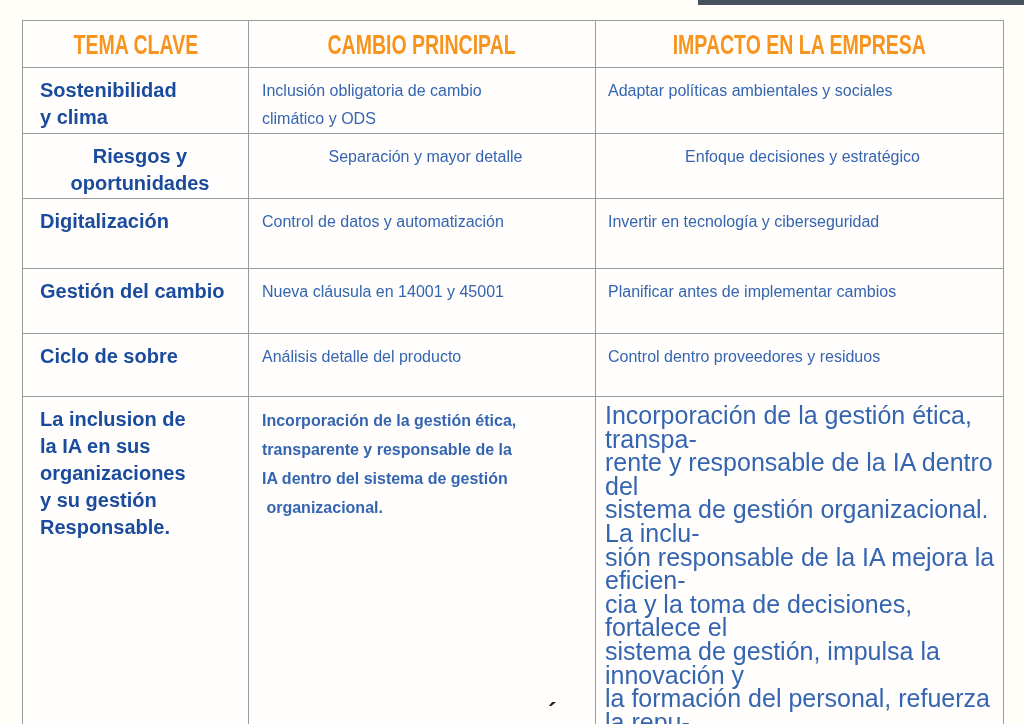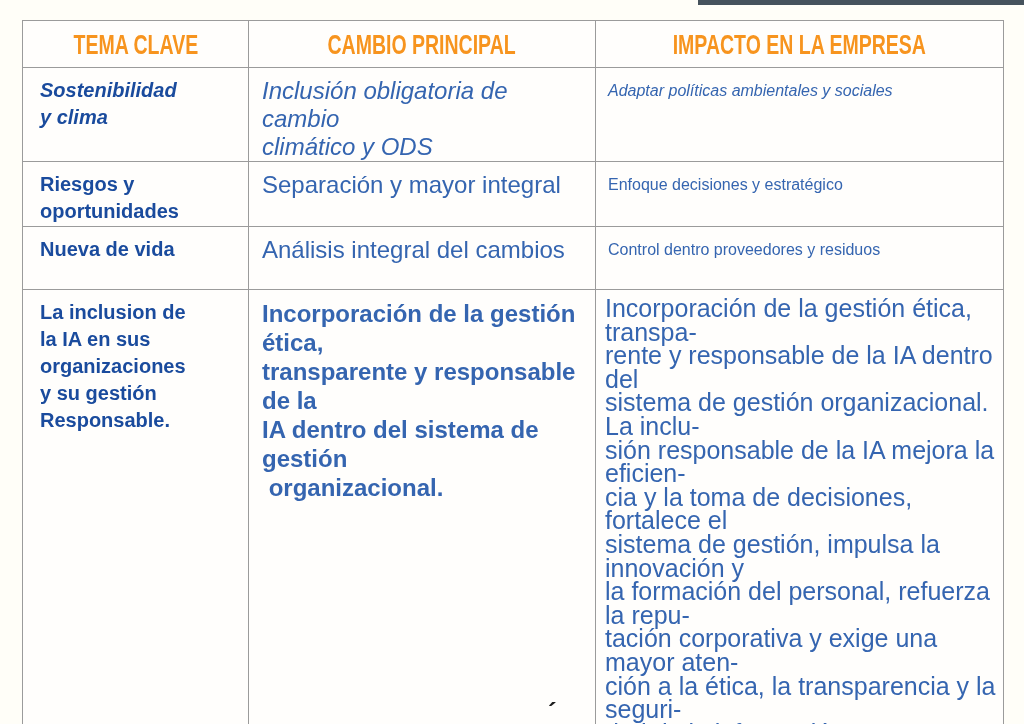--- a/index.html
+++ b/index.html
@@ -61,33 +61,33 @@
   }
   td.tema {
     color: #1a4b9d;
     font-weight: bold;
     font-size: 20px;
     line-height: 27px;
     padding: 9px 8px 0 17px;
   }
   td.cambio {
     color: #3565b0;
-    font-size: 24px;
+    font-size: 16px;
     line-height: 28px;
     padding: 9px 6px 0 13px;
   }
   td.impacto {
     color: #3565b0;
     font-size: 16px;
     line-height: 28px;
     padding: 9px 6px 0 12px;
   }
-  tr.r1 { height: 65px; font-style: italic; }
+  tr.r1 { height: 65px; }
   tr.r2 { height: 63px; }
-  tr.r3 { height: 65px; }
+  tr.r3 { height: 65px; text-align: center; }
   tr.r4 { height: 70px; }
   tr.r5 { height: 65px; }
   tr.r6 { height: 63px; }
   tr.r7 { height: 242px; }
   tr.r7 td.impacto {
     font-size: 25px;
     line-height: 23.6px;
     padding: 7px 4px 0 9px;
   }
   tr.r7 td.cambio { line-height: 29px; font-weight: bold; }
@@ -124,26 +124,36 @@
       <tr class="r1">
         <td class="tema">Sostenibilidad
 y clima</td>
         <td class="cambio">Inclusión obligatoria de cambio
 climático y ODS</td>
         <td class="impacto">Adaptar políticas ambientales y sociales</td>
       </tr>
       <tr class="r3">
         <td class="tema">Riesgos y
 oportunidades</td>
-        <td class="cambio">Separación y mayor integral</td>
+        <td class="cambio">Separación y mayor detalle</td>
         <td class="impacto">Enfoque decisiones y estratégico</td>
       </tr>
+      <tr class="r4">
+        <td class="tema">Digitalización</td>
+        <td class="cambio">Control de datos y automatización</td>
+        <td class="impacto">Invertir en tecnología y ciberseguridad</td>
+      </tr>
+      <tr class="r5">
+        <td class="tema">Gestión del cambio</td>
+        <td class="cambio">Nueva cláusula en 14001 y 45001</td>
+        <td class="impacto">Planificar antes de implementar cambios</td>
+      </tr>
       <tr class="r6">
-        <td class="tema">Nueva de vida</td>
-        <td class="cambio">Análisis integral del cambios</td>
+        <td class="tema">Ciclo de sobre</td>
+        <td class="cambio">Análisis detalle del producto</td>
         <td class="impacto">Control dentro proveedores y residuos</td>
       </tr>
       <tr class="r7">
         <td class="tema">La inclusion de
 la IA en sus
 organizaciones
 y su gestión
 Responsable.</td>
         <td class="cambio">Incorporación de la gestión ética,
 transparente y responsable de la

